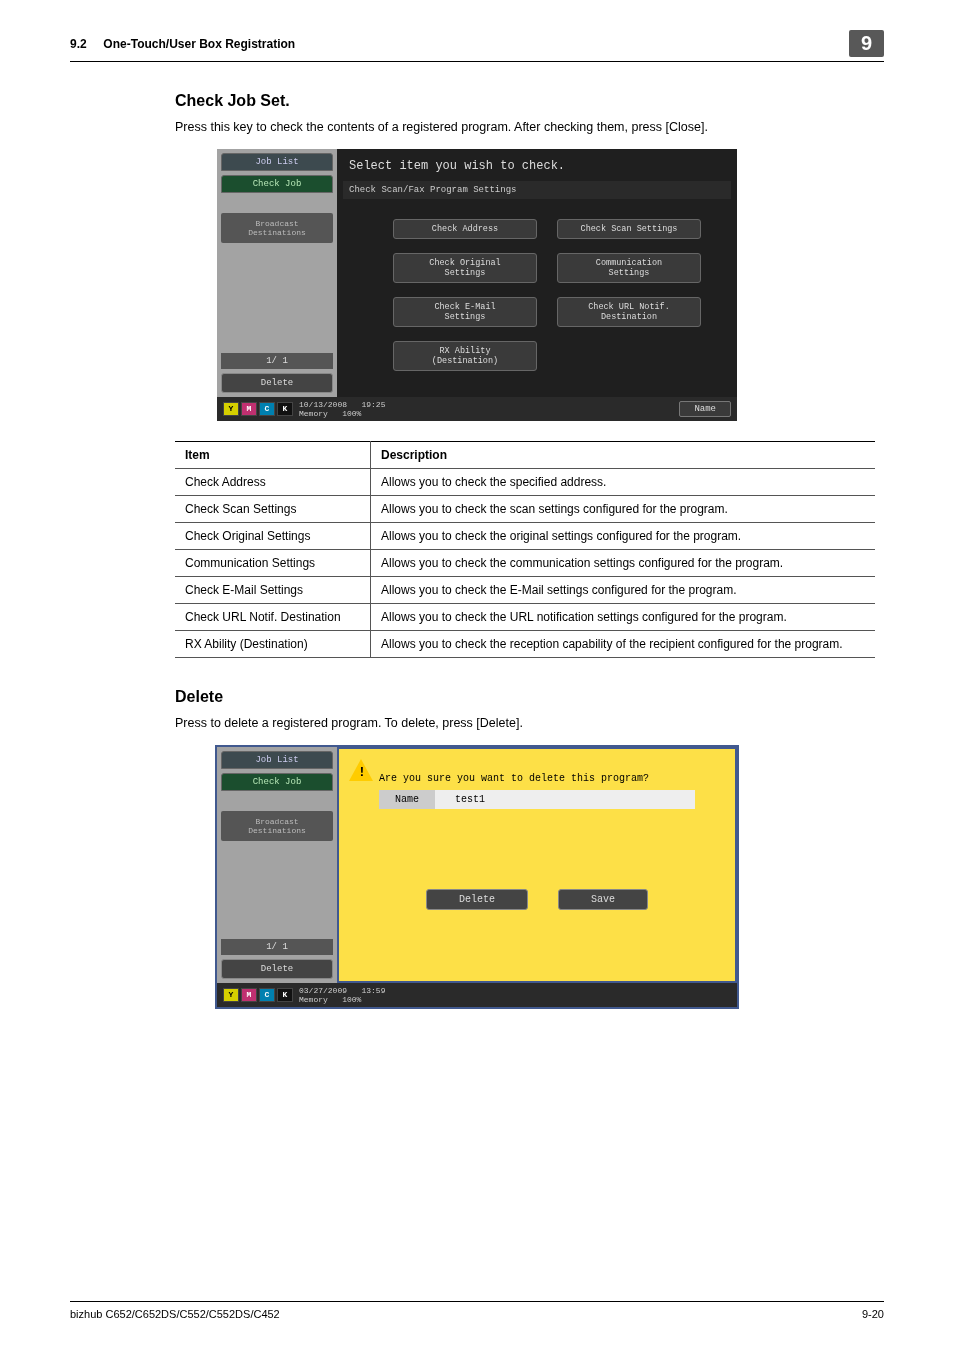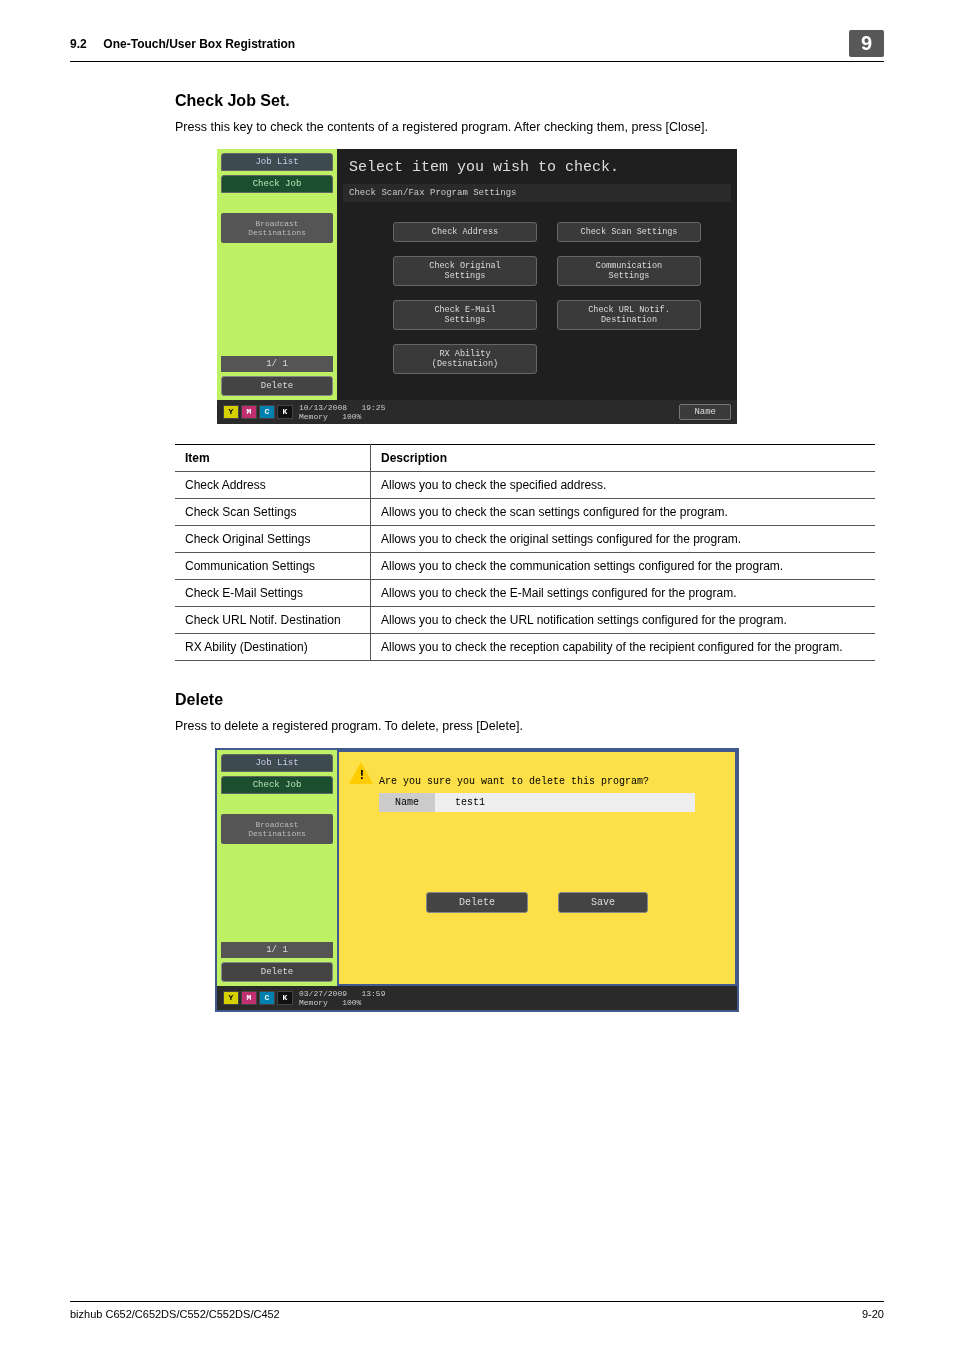--- a/index.html
+++ b/index.html
@@ -58,21 +58,21 @@
     color: #fff;
     font-family: "Courier New", monospace;
     font-size: 10px;
     position: relative;
   }
   .screenshot-inner {
     display: flex;
   }
   .shot-sidebar {
     width: 120px;
-    background: #bef264;
+    background: #a3a3a3;
     display: flex;
     flex-direction: column;
     padding: 4px;
     box-sizing: border-box;
     gap: 4px;
   }
   .tab-btn {
     background: #3d4a4f;
     border: 1px solid #666;
     padding: 3px 6px;
@@ -110,21 +110,21 @@
     color: #ddd;
     border-radius: 3px;
   }
   .shot-main {
     flex: 1;
     background: #1f1f1f;
     padding: 6px;
     position: relative;
   }
   .shot-top-text {
-    font-size: 15px;
+    font-size: 12px;
     padding: 4px 6px;
     color: #ddd;
   }
   .shot-title-bar {
     background: #2a2a2a;
     padding: 4px 6px;
     margin: 4px 0 10px 0;
     font-size: 9px;
     color: #ccc;
   }

